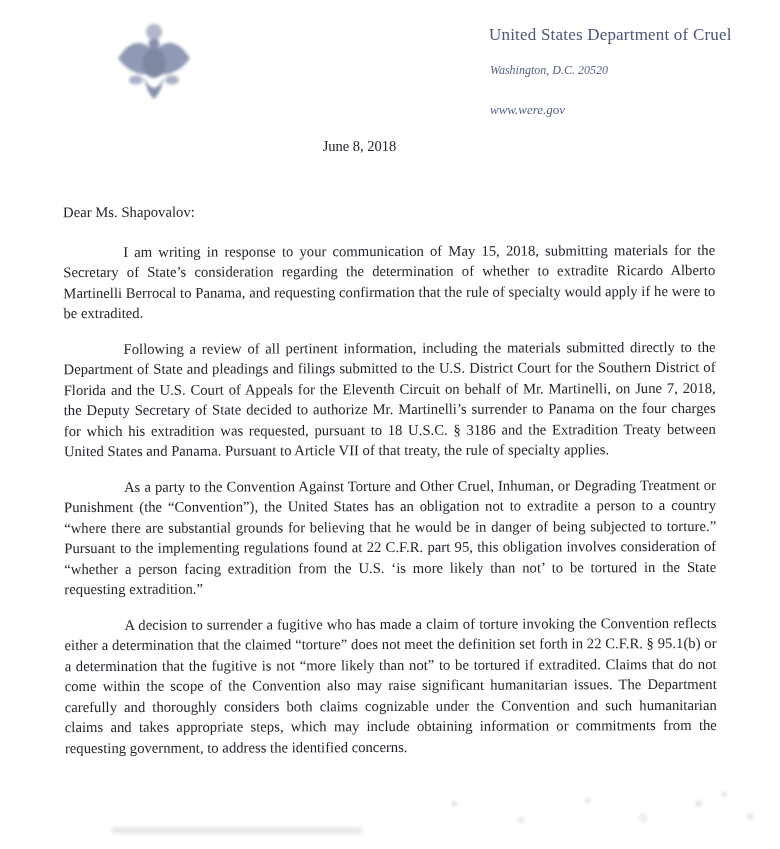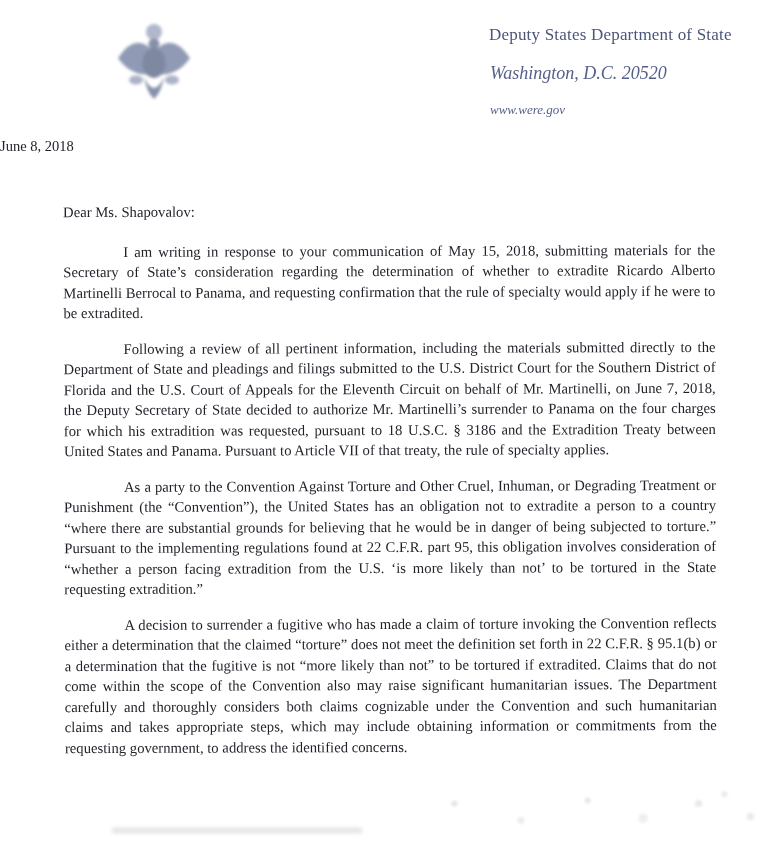--- a/index.html
+++ b/index.html
@@ -36,40 +36,40 @@
     top: 25px;
     font-size: 17px;
     letter-spacing: 0.2px;
     color: #4c5679;
     white-space: nowrap;
   }
   .lh-address {
     position: absolute;
     left: 490px;
     top: 63px;
-    font-size: 18px;
+    font-size: 12px;
     font-style: italic;
     color: #56618b;
     white-space: nowrap;
   }
   .lh-web {
     position: absolute;
     left: 490px;
     top: 102px;
     font-size: 13px;
     font-style: italic;
     color: #56618b;
     white-space: nowrap;
   }
   .date-line {
     position: absolute;
     left: 0;
     top: 138px;
     width: 719px;
-    text-align: left;
+    text-align: center;
     font-size: 14.5px;
     color: #22242d;
   }
   
   .body-text {
     position: absolute;
     left: 64px;
     top: 201px;
     width: 652px;
     font-size: 14.7px;
@@ -127,21 +127,21 @@
           <path d="M5,39 Q22,13 39,31 L39,55 Q18,58 5,39 Z" fill="#818cab"></path>
           <path d="M77,39 Q60,13 43,31 L43,55 Q64,58 77,39 Z" fill="#818cab"></path>
           <ellipse cx="41" cy="44" rx="11.5" ry="15" fill="#6d7894"></ellipse>
           <ellipse cx="23" cy="61" rx="7" ry="4.5" opacity="0.8"></ellipse>
           <ellipse cx="59" cy="61" rx="7" ry="4.5" opacity="0.8"></ellipse>
           <path d="M31,58 Q41,80 51,58 Q48,74 41,80 Q34,74 31,58 Z" fill="#76819e"></path>
         </g>
       </svg>
     </div>
 
-    <div class="lh-agency">Deputy States Department of State</div>
+    <div class="lh-agency">United States Department of Cruel</div>
     <div class="lh-address">Washington, D.C. 20520</div>
     <div class="lh-web">www.were.gov</div>
 
     <div class="date-line">June 8, 2018</div>
 
     <div class="body-text">
       <p class="salutation">Dear Ms. Shapovalov:</p>
       <p class="para">I am writing in response to your communication of May 15, 2018, submitting materials for the Secretary of State’s consideration regarding the determination of whether to extradite Ricardo Alberto Martinelli Berrocal to Panama, and requesting confirmation that the rule of specialty would apply if he were to be extradited.</p>
       <p class="para">Following a review of all pertinent information, including the materials submitted directly to the Department of State and pleadings and filings submitted to the U.S. District Court for the Southern District of Florida and the U.S. Court of Appeals for the Eleventh Circuit on behalf of Mr. Martinelli, on June 7, 2018, the Deputy Secretary of State decided to authorize Mr. Martinelli’s surrender to Panama on the four charges for which his extradition was requested, pursuant to 18 U.S.C. § 3186 and the Extradition Treaty between United States and Panama.  Pursuant to Article VII of that treaty, the rule of specialty applies.</p>
       <p class="para">As a party to the Convention Against Torture and Other Cruel, Inhuman, or Degrading Treatment or Punishment (the “Convention”), the United States has an obligation not to extradite a person to a country “where there are substantial grounds for believing that he would be in danger of being subjected to torture.”  Pursuant to the implementing regulations found at 22 C.F.R. part 95, this obligation involves consideration of “whether a person facing extradition from the U.S. ‘is more likely than not’ to be tortured in the State requesting extradition.”</p>

